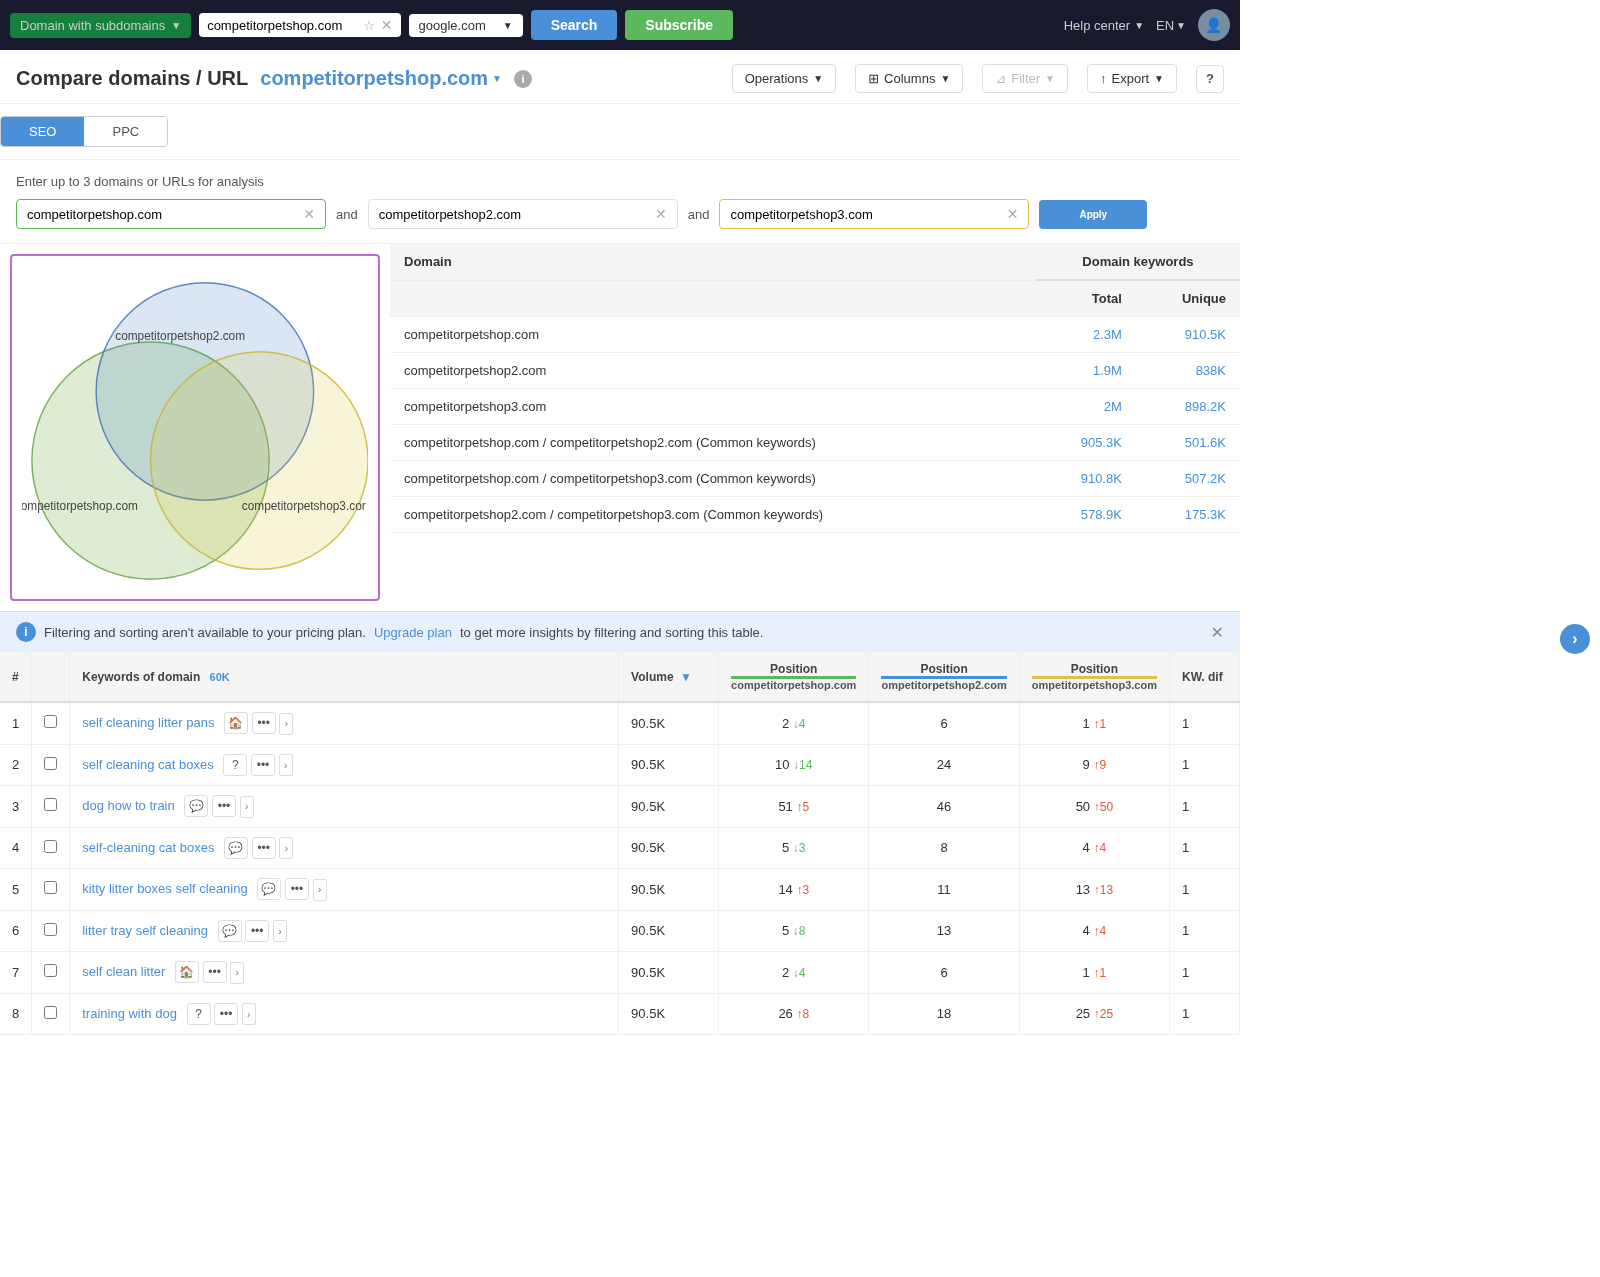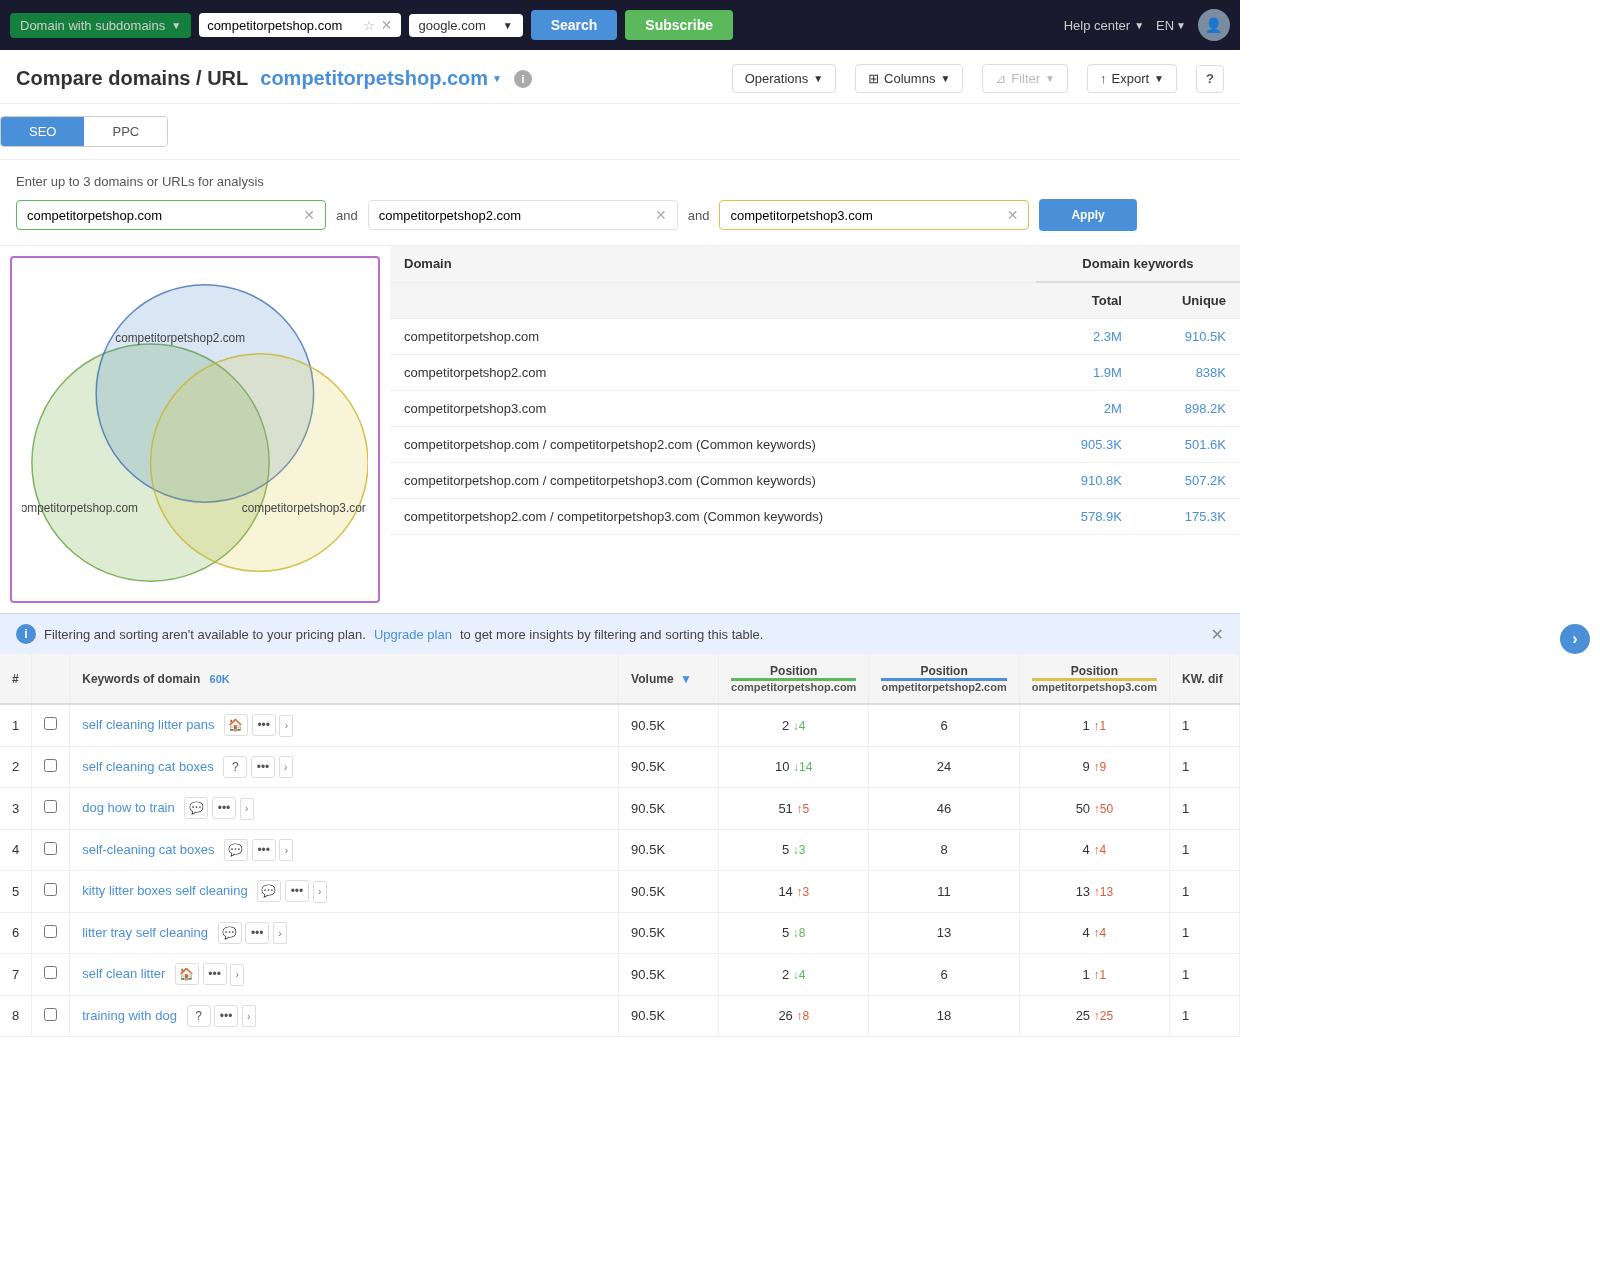--- a/index.html
+++ b/index.html
@@ -84,21 +84,21 @@
       display: flex; align-items: center; border: 1px solid #e0e0e0; border-radius: 4px;
       padding: 6px 10px; background: #fff; flex: 1; max-width: 310px; gap: 6px;
     }
     .domain-field.first { border-color: #5cb85c; }
     .domain-field.second { border-color: #e0e0e0; }
     .domain-field.third { border-color: #e0c04a; }
     .domain-field input { border: none; outline: none; font-size: 13px; flex: 1; }
     .and-text { color: #555; font-size: 13px; }
     .apply-btn {
       background: #4a90d9; color: #fff; border: none; border-radius: 4px;
-      padding: 9px 32px; font-size: 12px; font-weight: bold; cursor: pointer;
+      padding: 9px 40px; font-size: 10px; font-weight: bold; cursor: pointer;
     }
 
     
     .venn-table-section {
       display: flex; border-top: 1px solid #eee;
     }
     .venn-wrap {
       width: 370px; min-width: 370px; padding: 10px;
       border: 2.5px solid #b86ecb; border-radius: 4px; margin: 10px;
     }

